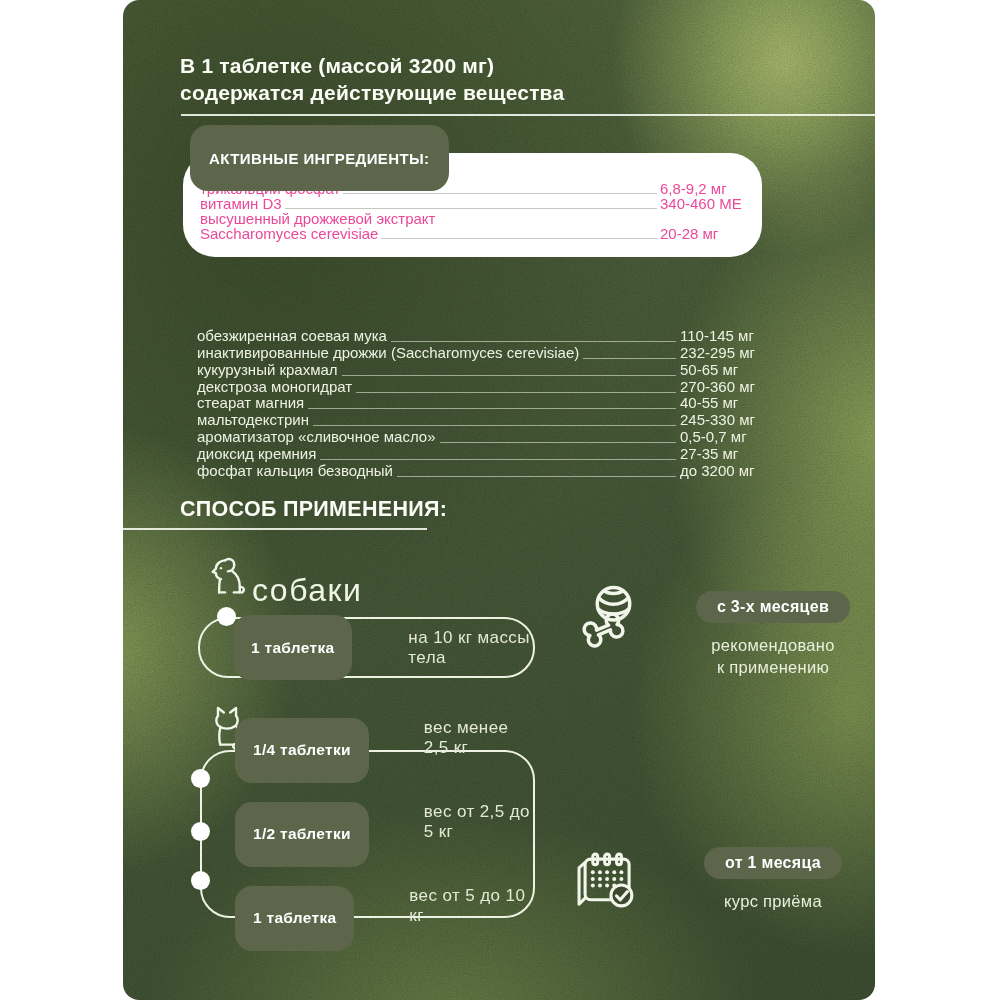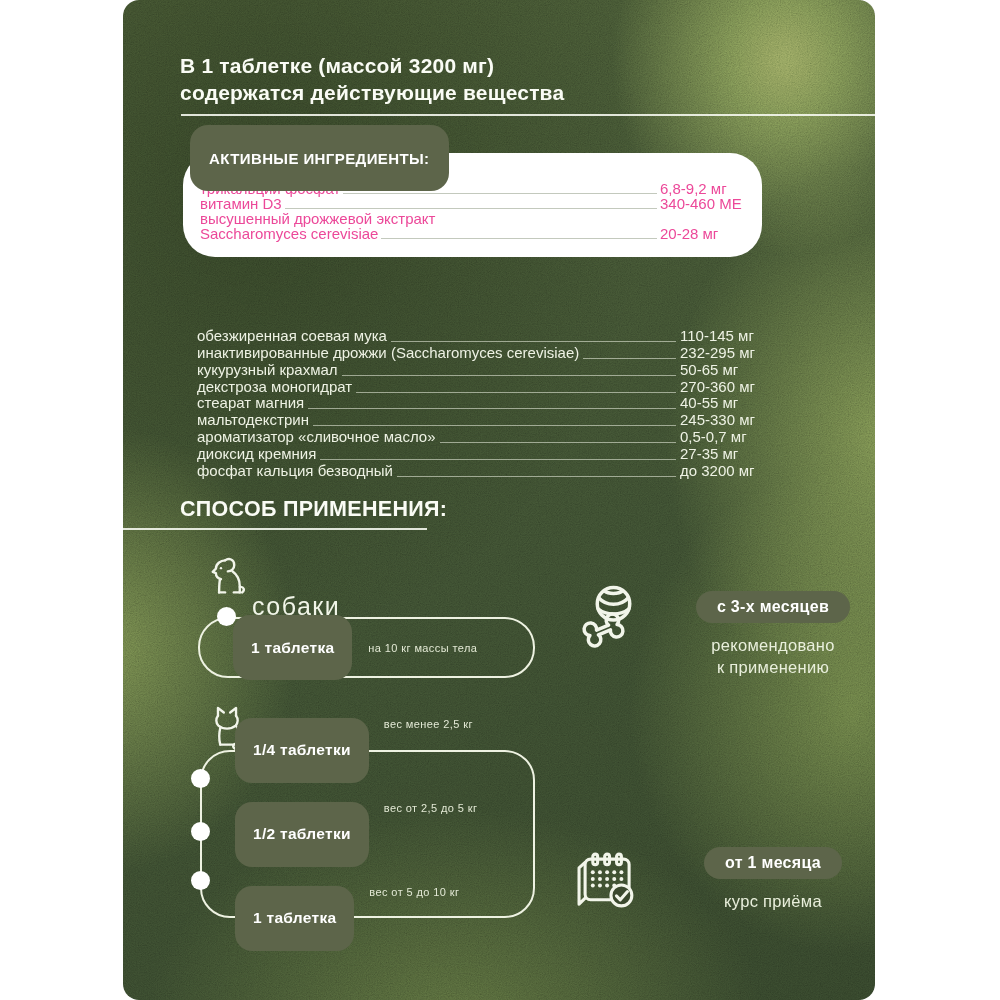--- a/index.html
+++ b/index.html
@@ -32,38 +32,38 @@
   .crow.noline .leader{border-bottom:none;}
   .crow .val{width:92px;flex:none;}
   .aux{position:absolute;left:74px;top:327px;width:566px;}
   .arow{display:flex;align-items:flex-end;height:16.9px;font-size:15px;line-height:16px;color:#eef2e4;}
   .arow .leader{flex:1;border-bottom:1px solid rgba(240,244,230,.55);margin:0 4px 2px 4px;}
   .arow .val{width:83px;flex:none;}
   .h2{position:absolute;left:57px;top:497px;font-size:21.5px;font-weight:bold;color:#fafcf5;letter-spacing:.3px;}
   .pet-icon{position:absolute;color:#f2f5ea;}
   .dog-icon{left:79px;top:553px;}
   .cat-icon{left:84px;top:703px;}
-  .pet-label{position:absolute;font-size:25px;color:#f1f5e8;letter-spacing:1.5px;margin-top:20px;}
+  .pet-label{position:absolute;font-size:32px;color:#f1f5e8;letter-spacing:1.5px;}
   .dog-label{left:129px;top:572px;}
   .cat-label{left:129px;top:708px;font-family:Liberation Serif, serif;}
   .obox{position:absolute;border:2px solid #eef2e2;border-radius:30px;box-sizing:border-box;}
   .dog-box{left:75px;top:617px;width:337px;height:61px;display:flex;align-items:center;
            padding-left:33px;gap:16px;}
   .cat-box{left:77px;top:750px;width:335px;height:168px;display:flex;flex-direction:column;
            justify-content:center;gap:19px;padding-left:33px;}
   .cat-row{display:flex;gap:15px;}
   .dot{position:absolute;width:19px;height:19px;border-radius:50%;background:#fff;z-index:2;}
   .dot-dog{left:94px;top:607px;}
   .dot-cat1{left:68px;top:769px;}
   .dot-cat2{left:68px;top:822px;}
   .dot-cat3{left:68px;top:871px;}
   .pill{background:#5d654a;color:#fff;font-weight:bold;font-size:15.5px;display:flex;
         align-items:center;justify-content:center;border-radius:17px;height:33px;
         padding:16px 18px;letter-spacing:.3px;flex:none;}
-  .box-text{font-size:11px;color:#e3e9d5;letter-spacing:.4px;}
+  .box-text{font-size:17px;color:#e3e9d5;letter-spacing:.4px;margin-left:40px;}
   .note{position:absolute;left:447px;width:242px;display:flex;gap:16px;}
   .note1{top:585px;}.note2{top:713px;}.note3{top:841px;}
   .note-icon{width:72px;flex:none;display:flex;justify-content:center;color:#f2f5ea;}
   .note2 .note-icon{padding-top:8px;}
   .note3 .note-icon{padding-top:6px;}
   .note-body{flex:1;display:flex;flex-direction:column;align-items:center;gap:11px;padding-top:6px;}
   .note .pill{height:32px;font-size:16px;padding:0 21px;}
   .note-text{width:230px;text-align:center;font-size:16.5px;line-height:22px;color:#e9efdc;
              white-space:pre-line;letter-spacing:.3px;}
   svg.icon{display:block;fill:none;stroke:currentColor;stroke-width:2.6;

